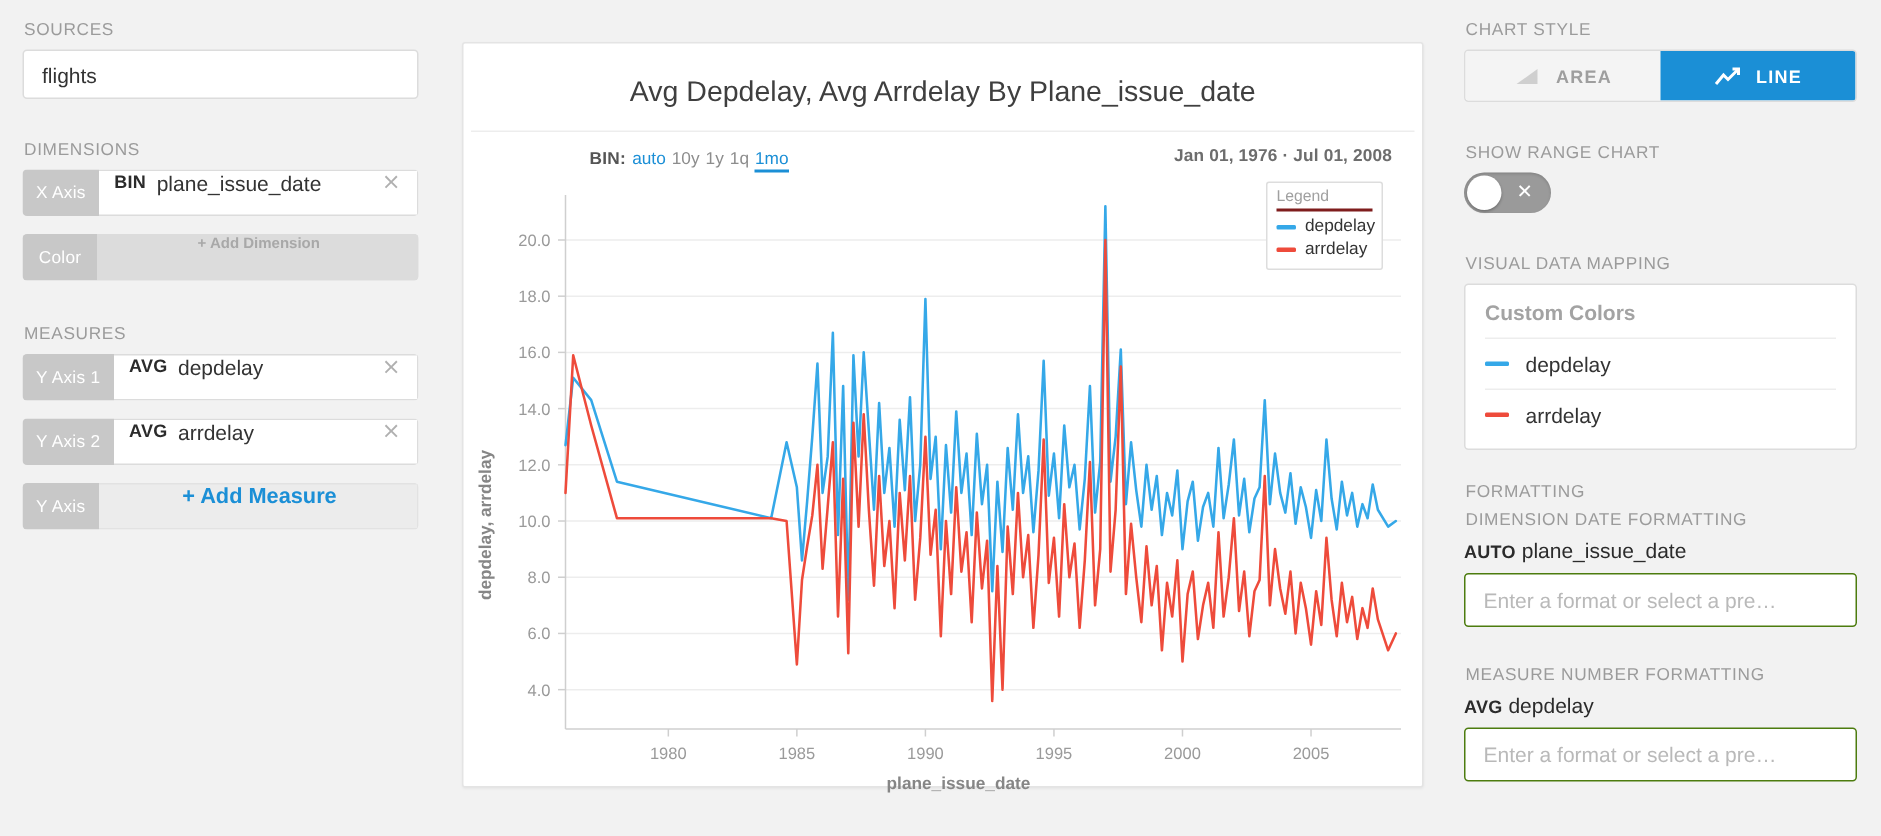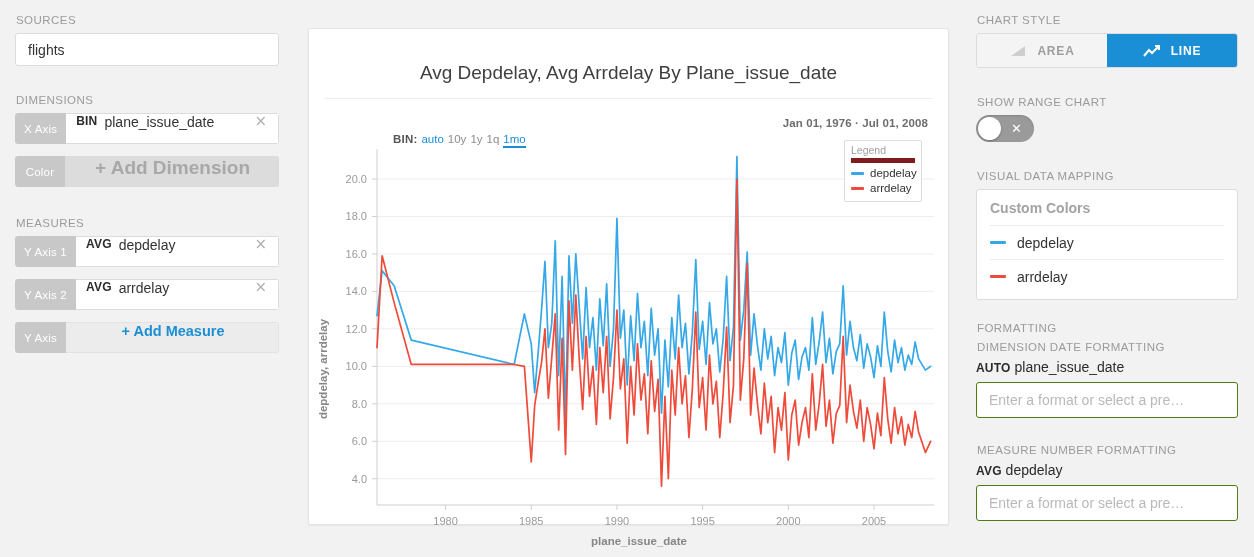--- a/index.html
+++ b/index.html
@@ -99,21 +99,21 @@
   }
   .chip-x {
     color: #b0b0b0;
     font-size: 15px;
     line-height: 1;
     padding: 0 3px;
     cursor: pointer;
     font-family: "DejaVu Sans", sans-serif;
   }
   .placeholder-add {
-    font-size: 19px;
+    font-size: 10px;
     font-weight: bold;
     color: #a8a8a8;
   }
   .add-link {
     font-size: 14.5px;
     font-weight: bold;
     color: #1b8fd6;
   }
   .chip-body.addrow {
     background: #ececec;
@@ -132,31 +132,31 @@
     box-shadow: 0 1px 2px rgba(0,0,0,0.05);
     box-sizing: border-box;
   }
   #chart-title {
     text-align: center;
     font-size: 19px;
     color: #3f3f3f;
     padding: 17px 10px 14px 10px;
     border-bottom: 1px solid #ededed;
     font-weight: normal;
-    margin: 16px;
+    margin: 5px;
   }
   #chart-controls {
     position: relative;
     height: 22px;
     margin: 8px 16px 0 16px;
     font-size: 11.5px;
   }
   #bin-row {
     position: absolute;
-    left: 68px; top: 18px;
+    left: 68px; top: 4px;
     white-space: nowrap;
   }
   .bin-label {
     font-weight: bold;
     color: #555;
     letter-spacing: 0.2px;
   }
   .bin-opt {
     color: #8d8d8d;
     margin-left: 4px;
@@ -188,21 +188,21 @@
     width: 78px;
     background: #ffffff;
     border: 1px solid #dddddd;
     border-radius: 2px;
     padding: 3px 6px 5px 6px;
     box-sizing: border-box;
   }
   #legend-title {
     font-size: 10.5px;
     color: #a0a0a0;
-    border-bottom: 5px solid #7f1d1d;
+    border-bottom: 2px solid #7f1d1d;
     padding-bottom: 2px;
     margin-bottom: 3px;
   }
   .legend-row {
     display: flex;
     align-items: center;
     font-size: 11.5px;
     color: #333;
     line-height: 15px;
   }

